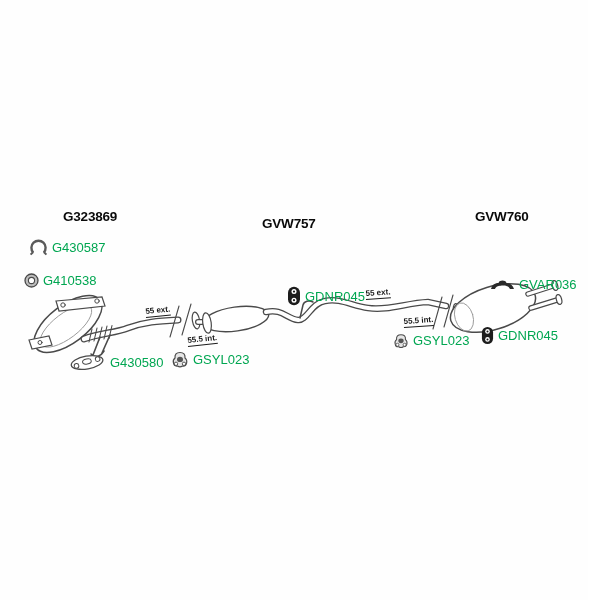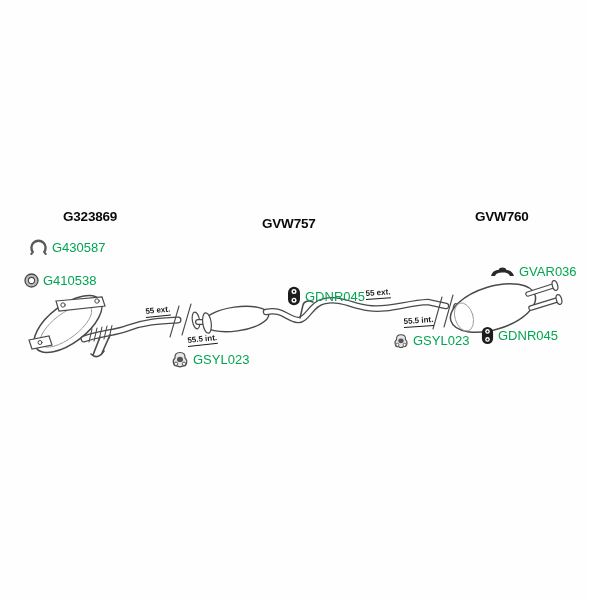--- a/index.html
+++ b/index.html
@@ -99,20 +99,33 @@
   <div class="part-row" style="left:24px;top:273px">
     <span class="icon">
       <svg width="15" height="15" viewBox="0 0 15 15">
         <circle cx="7.5" cy="7.5" r="6.5" fill="#bdbdbd" stroke="#4a4a4a" stroke-width="1.3"></circle>
         <circle cx="7.5" cy="7.5" r="3.1" fill="#ffffff" stroke="#4a4a4a" stroke-width="1.1"></circle>
       </svg>
     </span>
     <a class="part-label">G410538</a>
   </div>
 
+  <div class="part-row" style="left:68px;top:351px">
+    <span class="icon">
+      <svg width="38" height="22" viewBox="0 0 38 22">
+        <g transform="rotate(-10 19 11)">
+          <ellipse cx="19" cy="11.5" rx="16" ry="6.4" fill="#ffffff" stroke="#4a4a4a" stroke-width="1.3"></ellipse>
+          <ellipse cx="19" cy="10.5" rx="4.4" ry="2.5" fill="#ffffff" stroke="#4a4a4a" stroke-width="1"></ellipse>
+          <circle cx="8" cy="13" r="2.3" fill="#ffffff" stroke="#4a4a4a" stroke-width="1"></circle>
+          <circle cx="30" cy="10" r="2.3" fill="#ffffff" stroke="#4a4a4a" stroke-width="1"></circle>
+        </g>
+      </svg>
+    </span>
+    <a class="part-label">G430580</a>
+  </div>
 
   <div class="part-row" style="left:171px;top:349px">
     <span class="icon">
       <svg width="18" height="20" viewBox="0 0 18 20">
         <path d="M4,9 Q3.5,3.5 9,3.5 Q14.5,3.5 14,9 Q16.5,11 15.5,14.5 Q14.5,17.5 11.5,17 Q9,18.8 6.5,17 Q3,17.5 2.5,14 Q1.5,11 4,9 Z" fill="#e6e6e6" stroke="#4a4a4a" stroke-width="1.2"></path>
         <ellipse cx="9" cy="10.4" rx="3" ry="2.6" fill="#555555"></ellipse>
         <circle cx="5" cy="14.8" r="1.7" fill="#ffffff" stroke="#4a4a4a" stroke-width="0.9"></circle>
         <circle cx="13" cy="14.8" r="1.7" fill="#ffffff" stroke="#4a4a4a" stroke-width="0.9"></circle>
       </svg>
     </span>
@@ -150,21 +163,21 @@
         <rect x="1" y="0.8" width="12" height="18.4" rx="6" fill="#1c1c1c"></rect>
         <circle cx="7" cy="5.6" r="2.5" fill="#ffffff"></circle>
           <circle cx="7" cy="5.6" r="1.1" fill="#1c1c1c"></circle>
         <circle cx="7" cy="14.2" r="2.5" fill="#ffffff"></circle>
           <circle cx="7" cy="14.2" r="1.1" fill="#1c1c1c"></circle>
       </svg>
     </span>
     <a class="part-label">GDNR045</a>
   </div>
 
-  <div class="part-row" style="left:490px;top:264px">
+  <div class="part-row" style="left:490px;top:277px">
     <span class="icon">
       <svg width="25" height="14" viewBox="0 0 25 14">
         <path d="M1,12 C2.2,7.5 5.5,6 8.5,6 C9.5,2.8 15.5,2.8 16.5,6 C19.5,6 22.8,7.5 24,12 L20,12 C19,9.2 15.5,8.6 12.5,8.6 C9.5,8.6 6,9.2 5,12 Z" fill="#2a2a2a"></path>
       </svg>
     </span>
     <a class="part-label">GVAR036</a>
   </div>
 
   <div class="dim r6" style="left:146px;top:307px">55 ext.</div>
   <div class="dim r6" style="left:188px;top:336px">55.5 int.</div>

